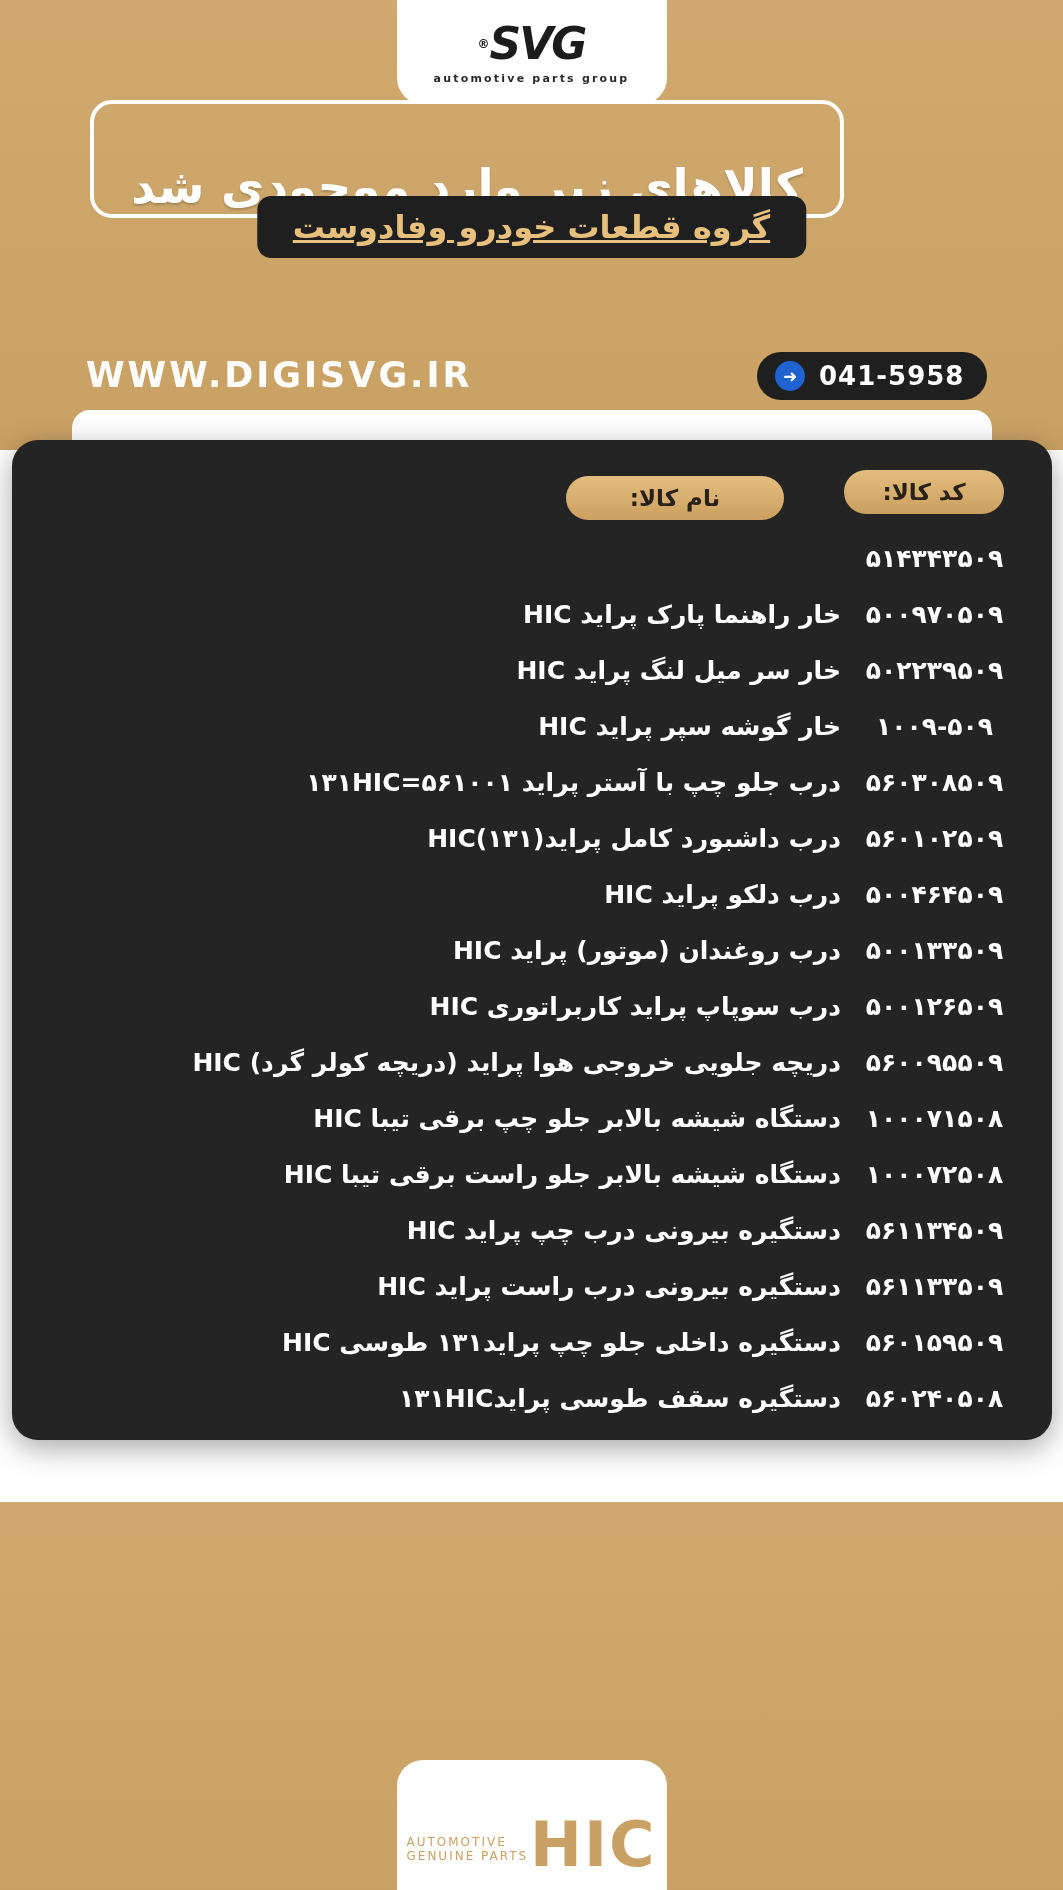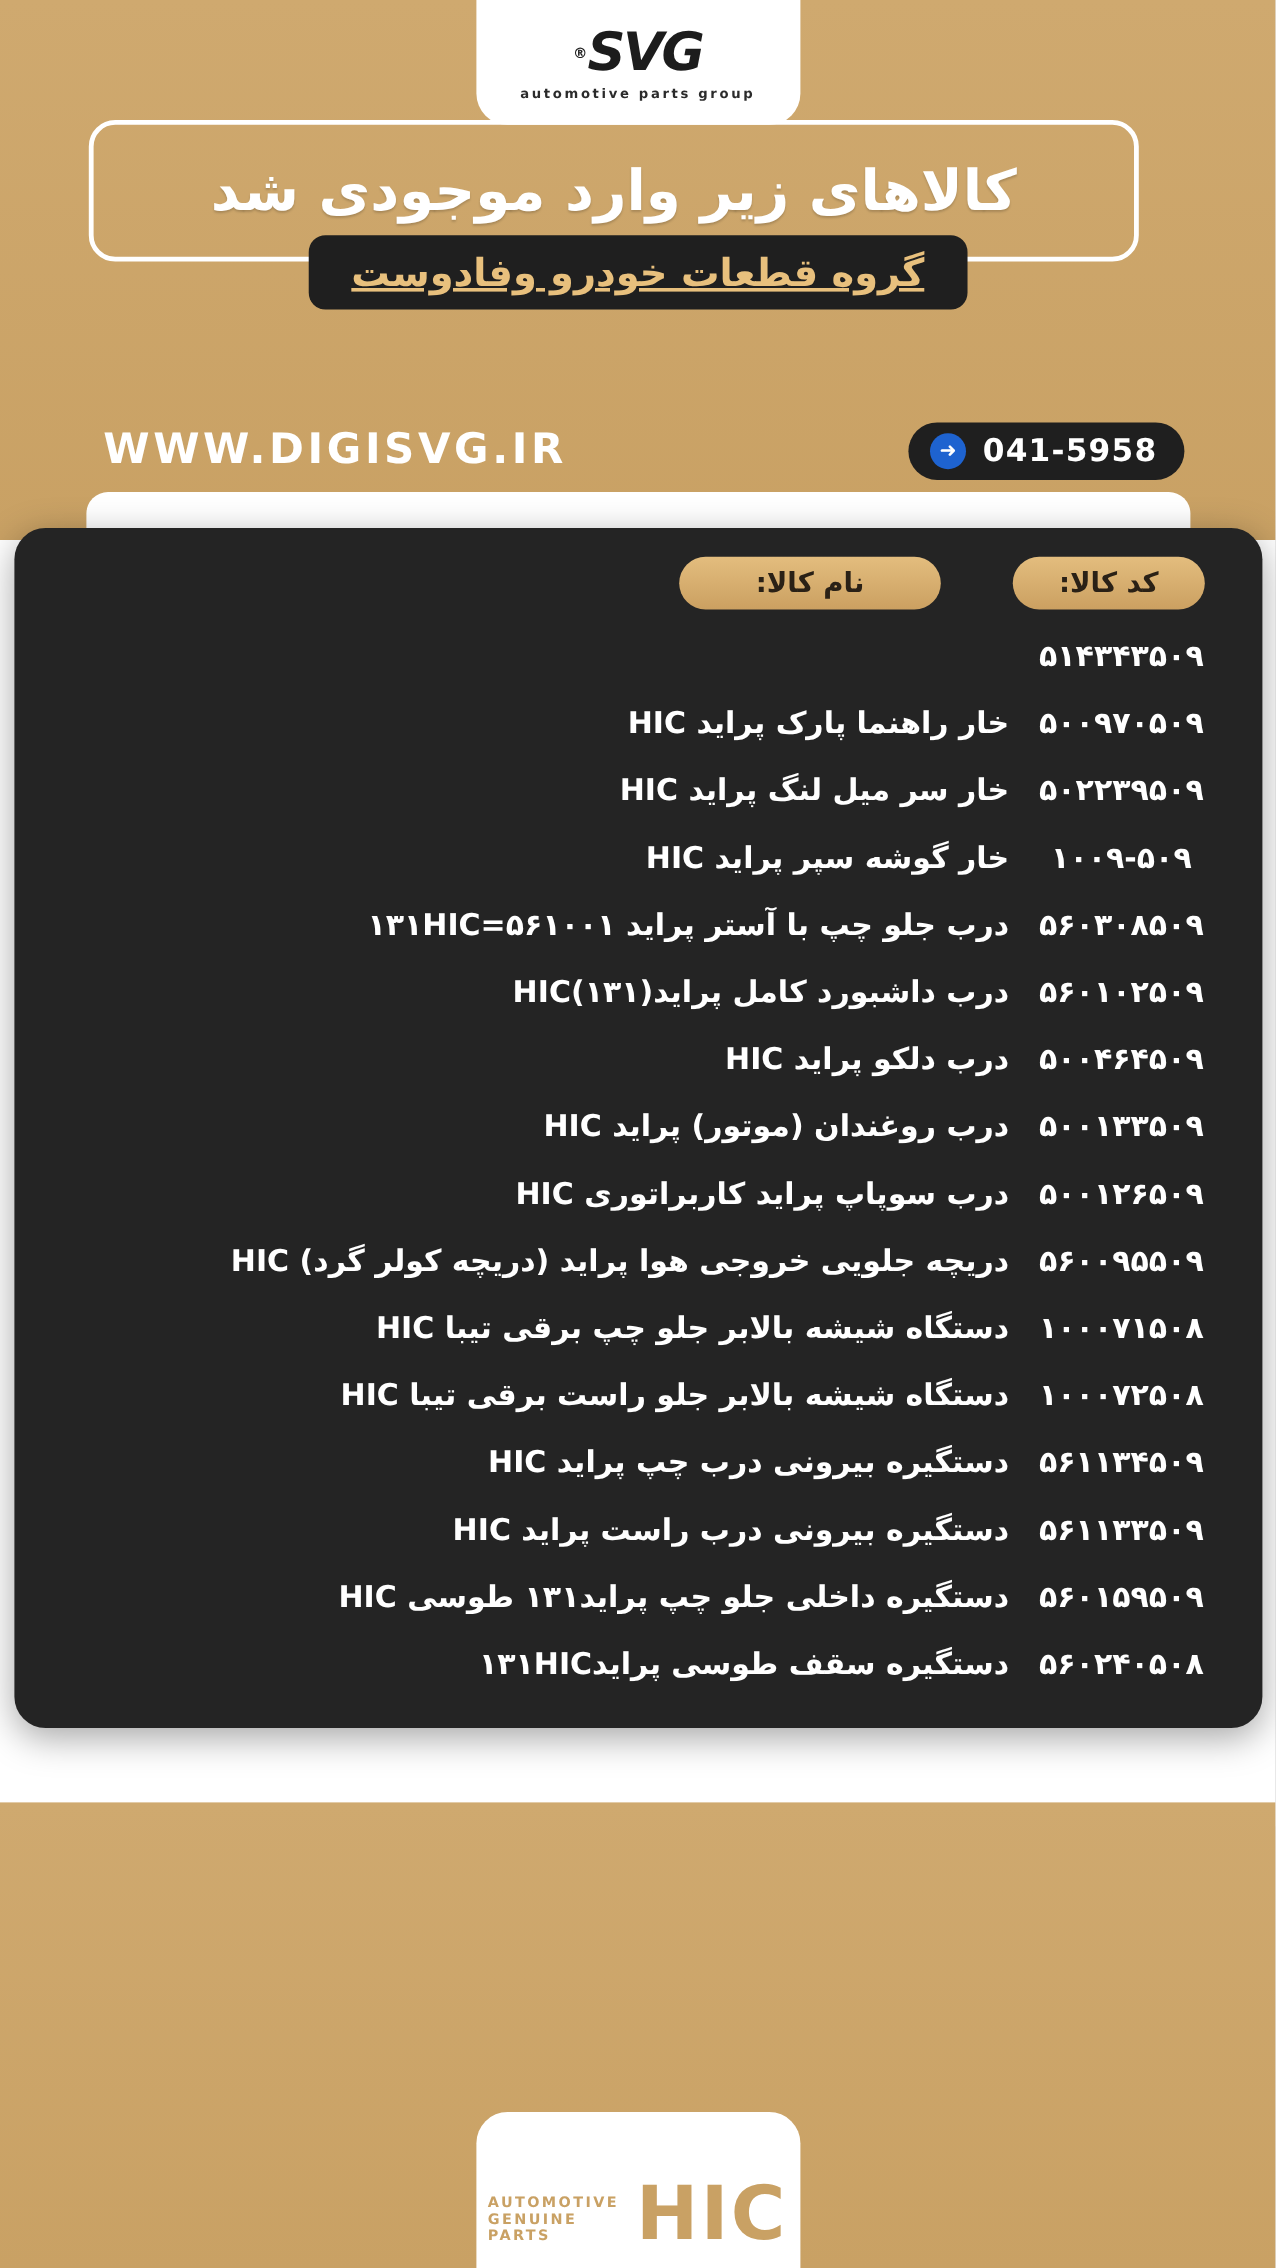--- a/index.html
+++ b/index.html
@@ -67,28 +67,28 @@
     font-size: 11px;
     letter-spacing: 2.2px;
     color: #2b2b2b;
     font-weight: 600;
     text-transform: lowercase;
     font-family: "DejaVu Sans", sans-serif;
   }
 
   .headline-box {
     position: absolute;
-    left: 74px;
+    left: 90px;
     top: 100px;
-    width: 875px;
+    width: 754px;
     height: 118px;
     border: 4px solid #ffffff;
     border-radius: 22px;
     display: flex;
-    align-items: center;
+    align-items: flex-end;
     justify-content: center;
   }
   .headline-text {
     color: #ffffff;
     font-size: 47px;
     font-weight: 900;
     letter-spacing: 0px;
     white-space: nowrap;
     text-shadow: 0 2px 2px rgba(0,0,0,.18);
   }
@@ -194,21 +194,21 @@
     color: #2a2116;
     font-size: 23px;
     font-weight: 900;
     border-radius: 22px;
     height: 44px;
     display: flex;
     align-items: center;
     justify-content: center;
   }
   .head-code { width: 160px; margin-right: 8px; }
-  .head-name { width: 218px; }
+  .head-name { width: 218px; margin-top: 12px; }
 
   .rows { margin-top: 4px; }
   .row {
     display: flex;
     align-items: center;
     height: 56px;
     color: #ffffff;
   }
   .cell-code {
     width: 175px;
@@ -264,21 +264,21 @@
     color: #c9a164;
     letter-spacing: 2px;
     line-height: 1;
     font-family: "DejaVu Sans", sans-serif;
   }
   .hic-sub {
     margin-top: 8px;
     font-size: 12px;
     letter-spacing: 2px;
     color: #c9a164;
-    font-weight: 700;
+    font-weight: 400;
     direction: ltr;
     font-family: "DejaVu Sans", sans-serif;
   }
   .footer-strip {
     position: absolute;
     left: 0;
     top: 1502px;
     width: 1063px;
     height: 20px;
     background: #ffffff;

